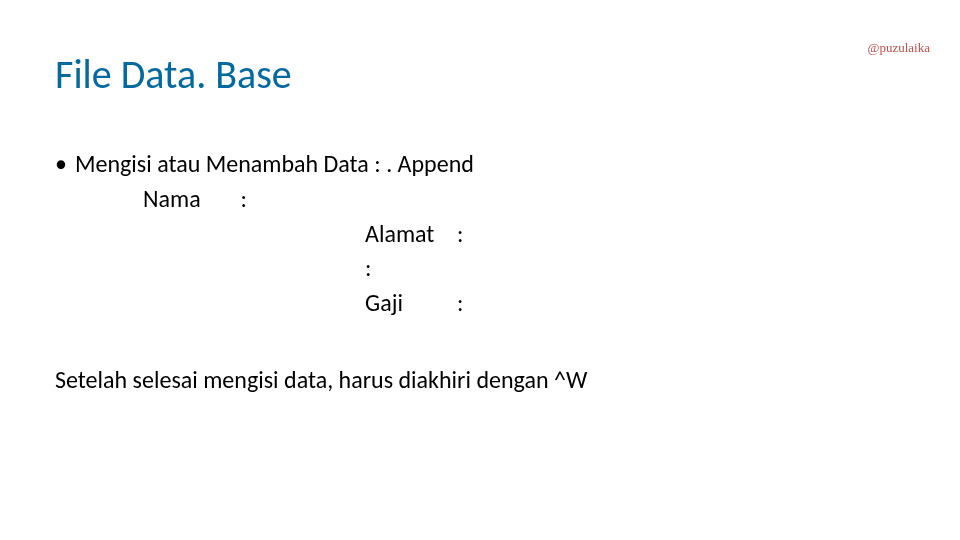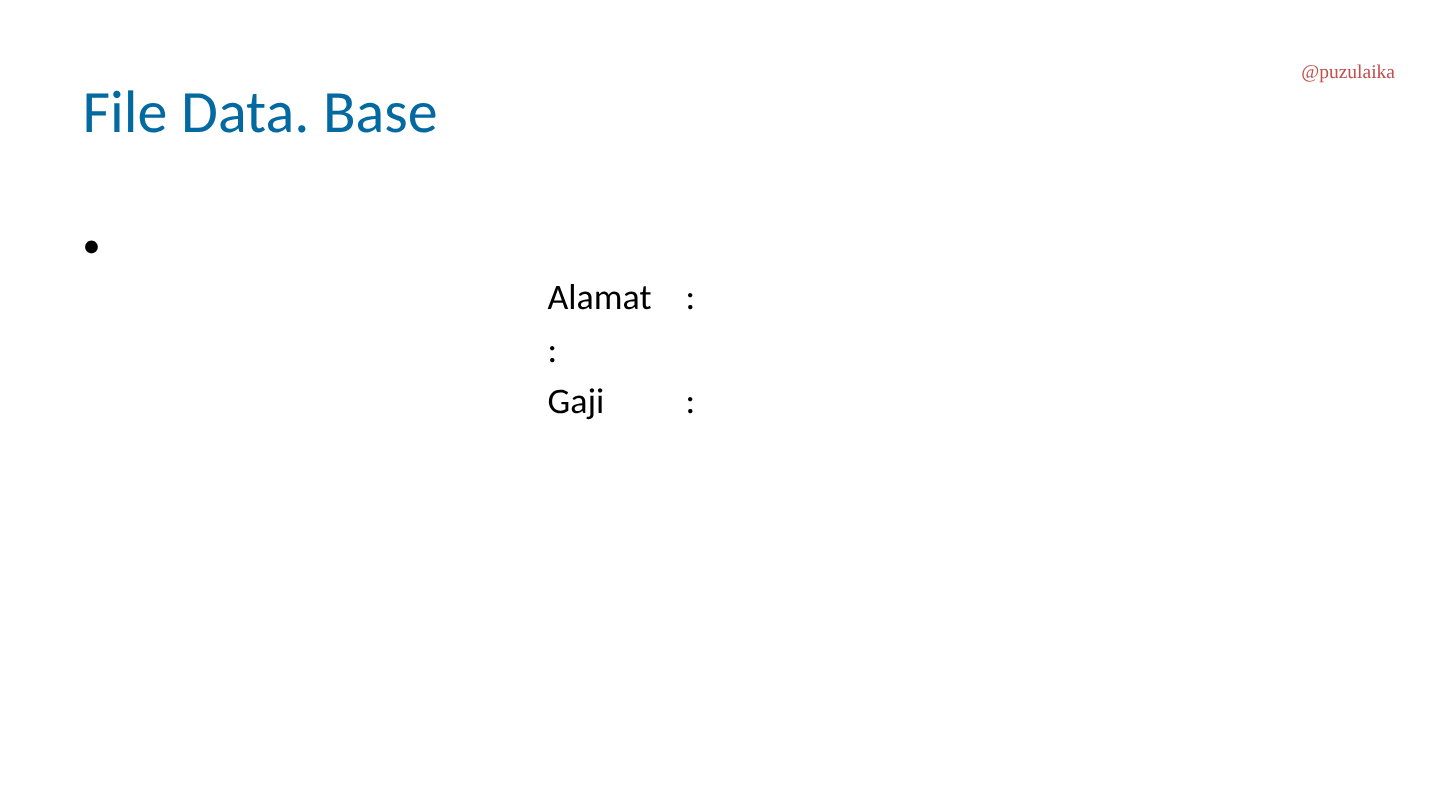--- a/index.html
+++ b/index.html
@@ -74,32 +74,38 @@
 </head>
 <body>
 
 <div class="watermark">@puzulaika</div>
 
 <div class="content">
   <h1 class="title">File Data. Base</h1>
 
   <div class="bullet-line">
     <span class="bullet">•</span>
+    <span>Mengisi atau Menambah Data : . Append</span>
   </div>
 
   <div class="indent-line">
+    <span class="prompt-label">
+      <span class="label-col">Nama</span>
+      <span class="colon-col">:</span>
+    </span>
   </div>
 
   <div class="field-line">
     <span class="label-col">Alamat</span>
     <span class="colon-col">:</span>
   </div>
 
   <div class="field-line">
     <span class="colon-col">:</span>
   </div>
 
   <div class="field-line">
     <span class="label-col">Gaji</span>
     <span class="colon-col">:</span>
   </div>
 
+  <div class="footer-line">Setelah selesai mengisi data, harus diakhiri dengan ^W</div>
 </div>
 
 </body></html>

